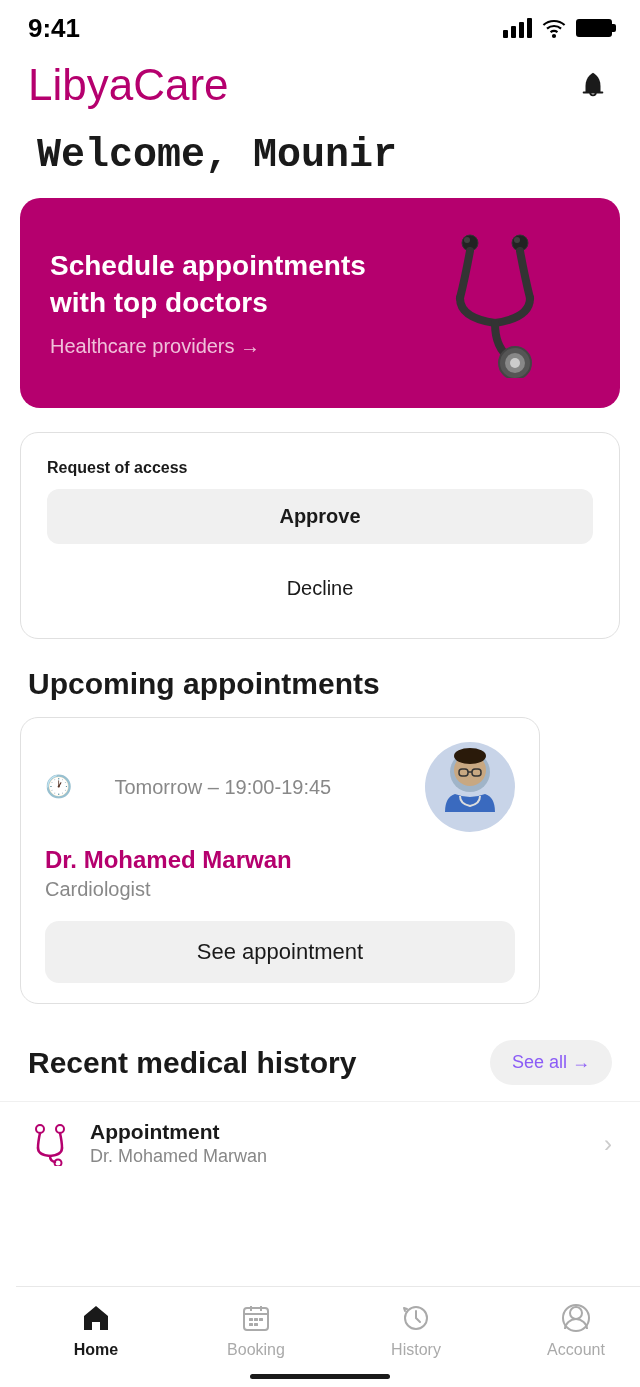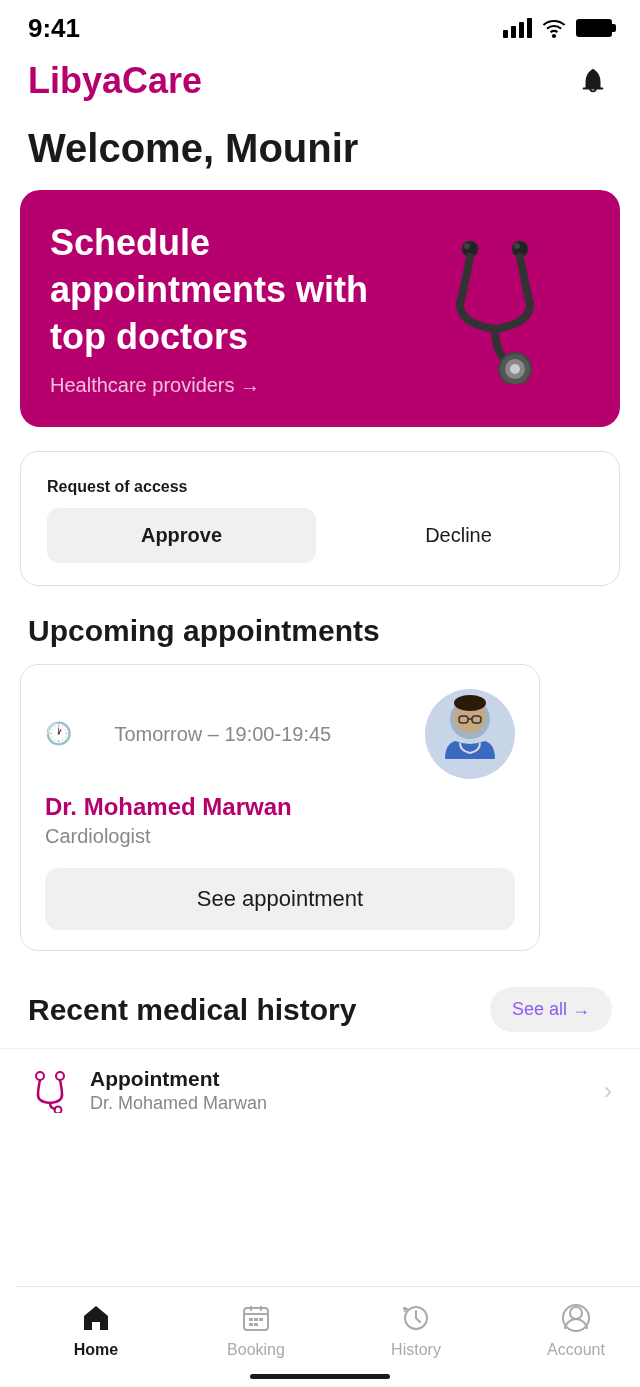--- a/index.html
+++ b/index.html
@@ -66,42 +66,43 @@
     }
 
     
     .app-header {
       display: flex;
       justify-content: space-between;
       align-items: center;
       padding: 8px 28px 16px 28px;
     }
     .app-logo {
-      font-size: 36px;
-      font-weight: 700;
+      font-size: 44px;
+      font-weight: 400;
       color: #1a1a1a;
     }
     .app-logo span {
       color: #b5006e;
     }
     .bell-icon {
       width: 38px;
       height: 38px;
       display: flex;
       align-items: center;
       justify-content: center;
     }
     .bell-svg {
       width: 30px;
       height: 30px;
     }
 
     
     .welcome-section {
-      padding: 8px 28px 20px 28px;
+      padding: 8px 28px 20px 37px;
+      font-family: Liberation Mono, monospace;
     }
     .welcome-text {
       font-size: 40px;
       font-weight: 800;
       color: #1a1a1a;
       line-height: 1.1;
     }
 
     
     .banner {
@@ -113,21 +114,21 @@
       justify-content: space-between;
       align-items: center;
       min-height: 160px;
       overflow: hidden;
       position: relative;
     }
     .banner-text {
       flex: 1;
     }
     .banner-title {
-      font-size: 36px;
+      font-size: 28px;
       font-weight: 700;
       color: #ffffff;
       line-height: 1.3;
       margin-bottom: 14px;
     }
     .banner-link {
       font-size: 20px;
       color: #f0c0da;
       display: flex;
       align-items: center;
@@ -160,21 +161,22 @@
       margin-bottom: 12px;
     }
     .request-body {
       font-size: 18px;
       color: #888;
       line-height: 1.5;
       margin-bottom: 22px;
     }
     .request-actions {
       display: flex;
-      gap: 8px;
+      gap: 17px;
+      flex-direction: column;
     }
     .btn-approve {
       flex: 1;
       background: #f0f0f0;
       border: none;
       border-radius: 12px;
       padding: 16px 0;
       font-size: 20px;
       font-weight: 600;
       color: #1a1a1a;

